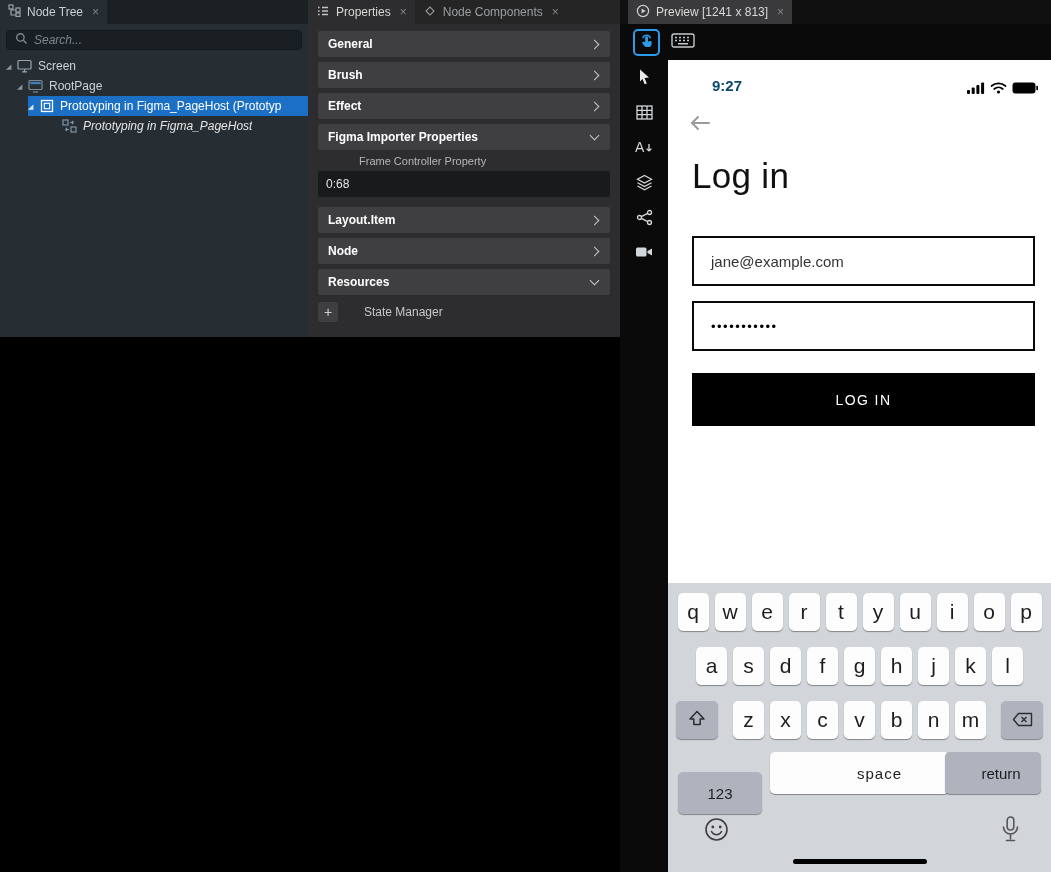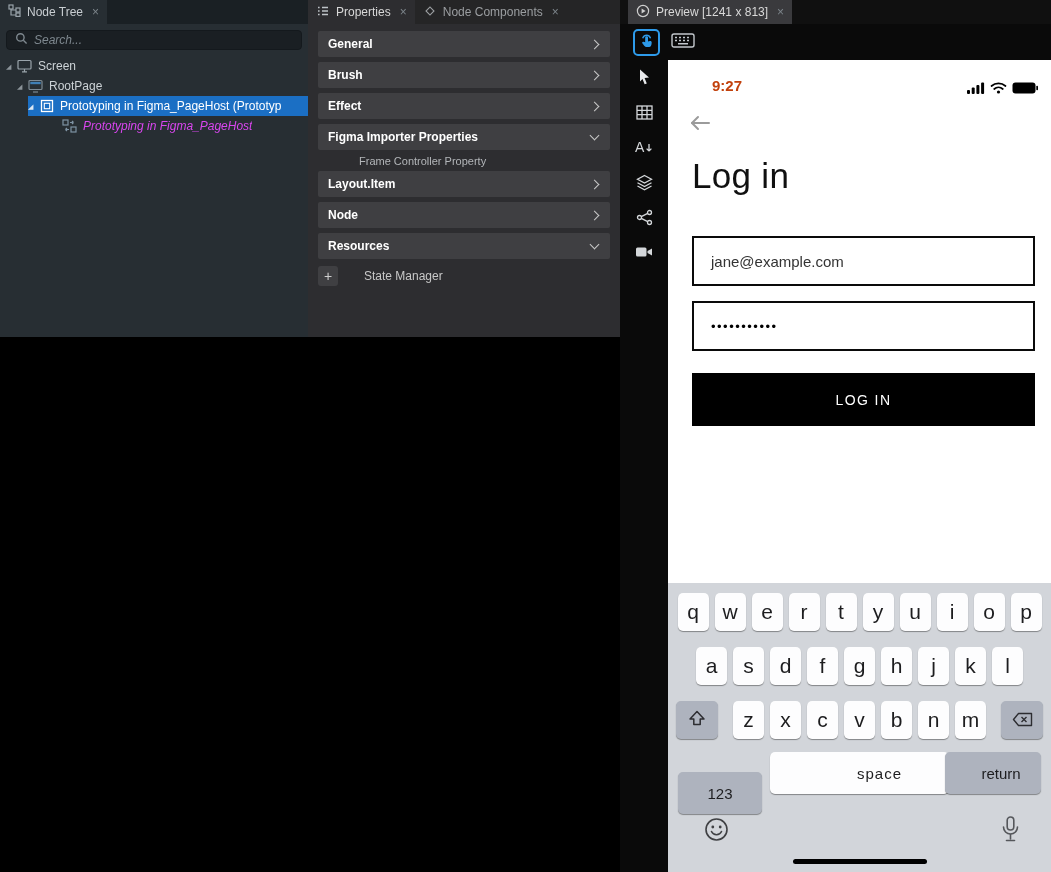--- a/index.html
+++ b/index.html
@@ -26,21 +26,21 @@
             display:flex; align-items:center; padding:0 8px; gap:6px; }
   .search input { flex:1; background:transparent; border:none; outline:none; color:#c7ccd0; font-size:12px; font-family:inherit; }
   .search input::placeholder { color:#7e888f; font-style:italic; }
   .tree { margin-top:6px; }
   .tree-row { height:20px; display:flex; align-items:center; font-size:12px; color:#ccd2d6; }
   .arrow { width:11px; font-size:7px; color:#8b9399; flex:none; line-height:1; }
   .ticon { width:15px; height:15px; flex:none; margin-right:6px; display:flex; align-items:center; justify-content:center; }
   .tlabel { white-space:nowrap; overflow:hidden; }
   .row-sel { flex:1; height:100%; display:flex; align-items:center; background:#1b6fc4; color:#fff; overflow:hidden; white-space:nowrap; }
   .row-sel .arrow { color:#dce8f4; }
-  .tlabel.instance { color:#d946ef; font-style:italic; }
+  .tlabel.instance { color:#e5e5e5; font-style:italic; }
   
   .mid-panel { position:absolute; left:308px; top:24px; width:312px; height:313px; background:#2d2d30; padding:7px 10px 0; }
   .section-hdr { height:26px; background:#3f3f42; border-radius:2px; display:flex; align-items:center;
                  justify-content:space-between; padding:0 10px; margin-bottom:5px; font-size:12px; font-weight:bold; color:#fff; }
   .chev { width:7px; height:7px; border-right:1.6px solid #c9c9c9; border-bottom:1.6px solid #c9c9c9;
           transform:rotate(-45deg); margin-right:2px; flex:none; }
   .chev.down { transform:rotate(45deg); margin-top:-3px; }
   .prop-label { font-size:11px; color:#b3b6b9; margin:5px 0 4px 1px;padding-left:40px; }
   .prop-input { height:26px; background:#191a1b; border-radius:2px; color:#e6e6e6; font-size:12px;
                 display:flex; align-items:center; padding:0 8px; margin-bottom:10px; }
@@ -52,21 +52,21 @@
   .preview-toolbar { position:absolute; left:620px; top:24px; width:431px; height:36px; background:#0a0a0a;
                      display:flex; align-items:center; gap:11px; padding-left:13px; }
   .touch-btn { width:27px; height:27px; border:2px solid #2e9bea; border-radius:5px;
                display:flex; align-items:center; justify-content:center; }
   .kbd-btn { display:flex; align-items:center; justify-content:center; }
   .tool-strip { position:absolute; left:620px; top:60px; width:48px; height:812px; background:#0a0a0a;
                 display:flex; flex-direction:column; align-items:center; padding-top:10px; gap:17px; }
   .strip-btn { width:20px; height:18px; display:flex; align-items:center; justify-content:center; }
   
   .phone { position:absolute; left:668px; top:60px; width:383px; height:812px; background:#fff; color:#000; }
-  .status-time { position:absolute; left:44px; top:17px; font-size:15px; font-weight:bold; color:#c2410c; }
+  .status-time { position:absolute; left:44px; top:17px; font-size:15px; font-weight:bold; color:#0c4a6e; }
   .status-icons { position:absolute; right:13px; top:20px; display:flex; align-items:center; gap:5px; }
   .back-arrow { position:absolute; left:20px; top:54px; }
   .page-title { position:absolute; left:24px; top:96px; font-size:35px; color:#101010; letter-spacing:0.3px; }
   .field { position:absolute; left:24px; width:343px; height:50px; border:2px solid #0a0a0a; background:#fff;
            display:flex; align-items:center; padding:0 17px; font-size:15px; color:#333; }
   .field-email { top:176px;text-align:right; }
   .field-password { top:241px; font-size:13px; letter-spacing:1.5px; color:#000; }
   .login-btn { position:absolute; left:24px; top:313px; width:343px; height:53px; background:#000; color:#fff;
                display:flex; align-items:center; justify-content:center; font-size:14px; letter-spacing:1.4px; }
   
@@ -217,20 +217,21 @@
     </div>
     <div class="section-hdr">
       <span>Effect</span>
       <span class="chev"></span>
     </div>
     <div class="section-hdr">
       <span>Figma Importer Properties</span>
       <span class="chev down"></span>
     </div>
     <div class="prop-label">Frame Controller Property</div>
+    <div class="prop-input">0:68</div>
     <div class="section-hdr">
       <span>Layout.Item</span>
       <span class="chev"></span>
     </div>
     <div class="section-hdr">
       <span>Node</span>
       <span class="chev"></span>
     </div>
     <div class="section-hdr">
       <span>Resources</span>

